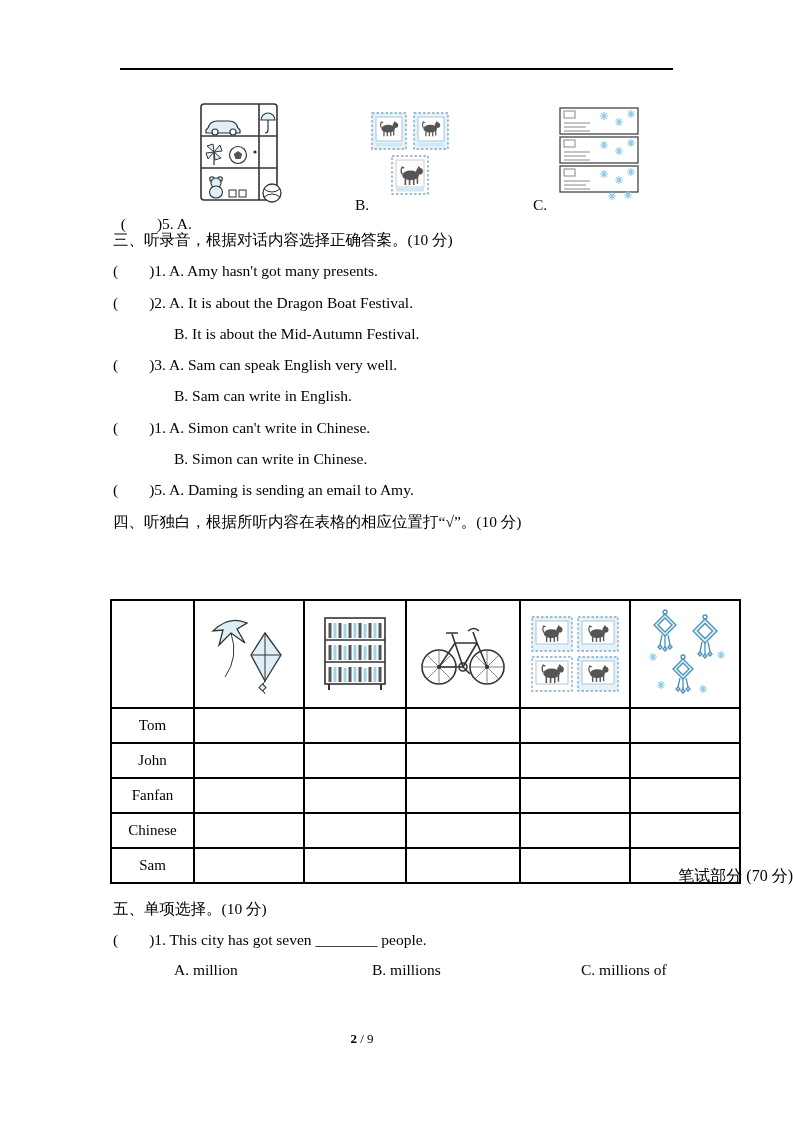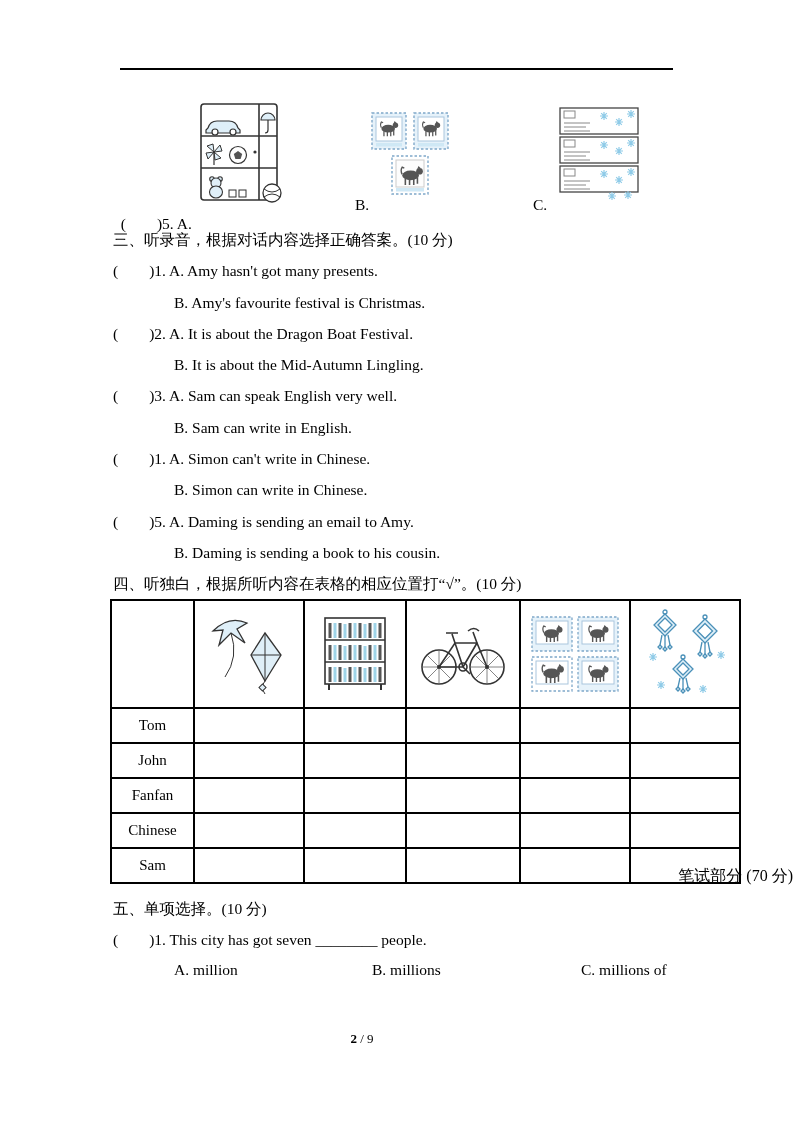--- a/index.html
+++ b/index.html
@@ -167,29 +167,27 @@
 
 <div class="q5-line">
   <span>(　　)5. A.</span>
   <span class="optB">B.</span>
   <span class="optC">C.</span>
 </div>
 
 <div class="body-text">
   <p>三、听录音，根据对话内容选择正确答案。(10 分)</p>
   <p>(　　)1. A. Amy hasn't got many presents.</p>
-  <p class="indent-b">B. Amy's favourite festival is Christmas.</p>
   <p>(　　)2. A. It is about the Dragon Boat Festival.</p>
-  <p class="indent-b">B. It is about the Mid-Autumn Lingling.</p>
+  <p class="indent-b">B. It is about the Mid-Autumn Festival.</p>
   <p>(　　)3. A. Sam can speak English very well.</p>
   <p class="indent-b">B. Sam can write in English.</p>
   <p>(　　)1. A. Simon can't write in Chinese.</p>
   <p class="indent-b">B. Simon can write in Chinese.</p>
   <p>(　　)5. A. Daming is sending an email to Amy.</p>
-  <p class="indent-b">B. Daming is sending a book to his cousin.</p>
   <p>四、听独白，根据所听内容在表格的相应位置打“√”。(10 分)</p>
 </div>
 
 <table class="grid">
   <colgroup>
     <col style="width:83px">
       <col style="width:98px">
       <col style="width:98px">
     <col style="width:98px">
       <col style="width:98px">

